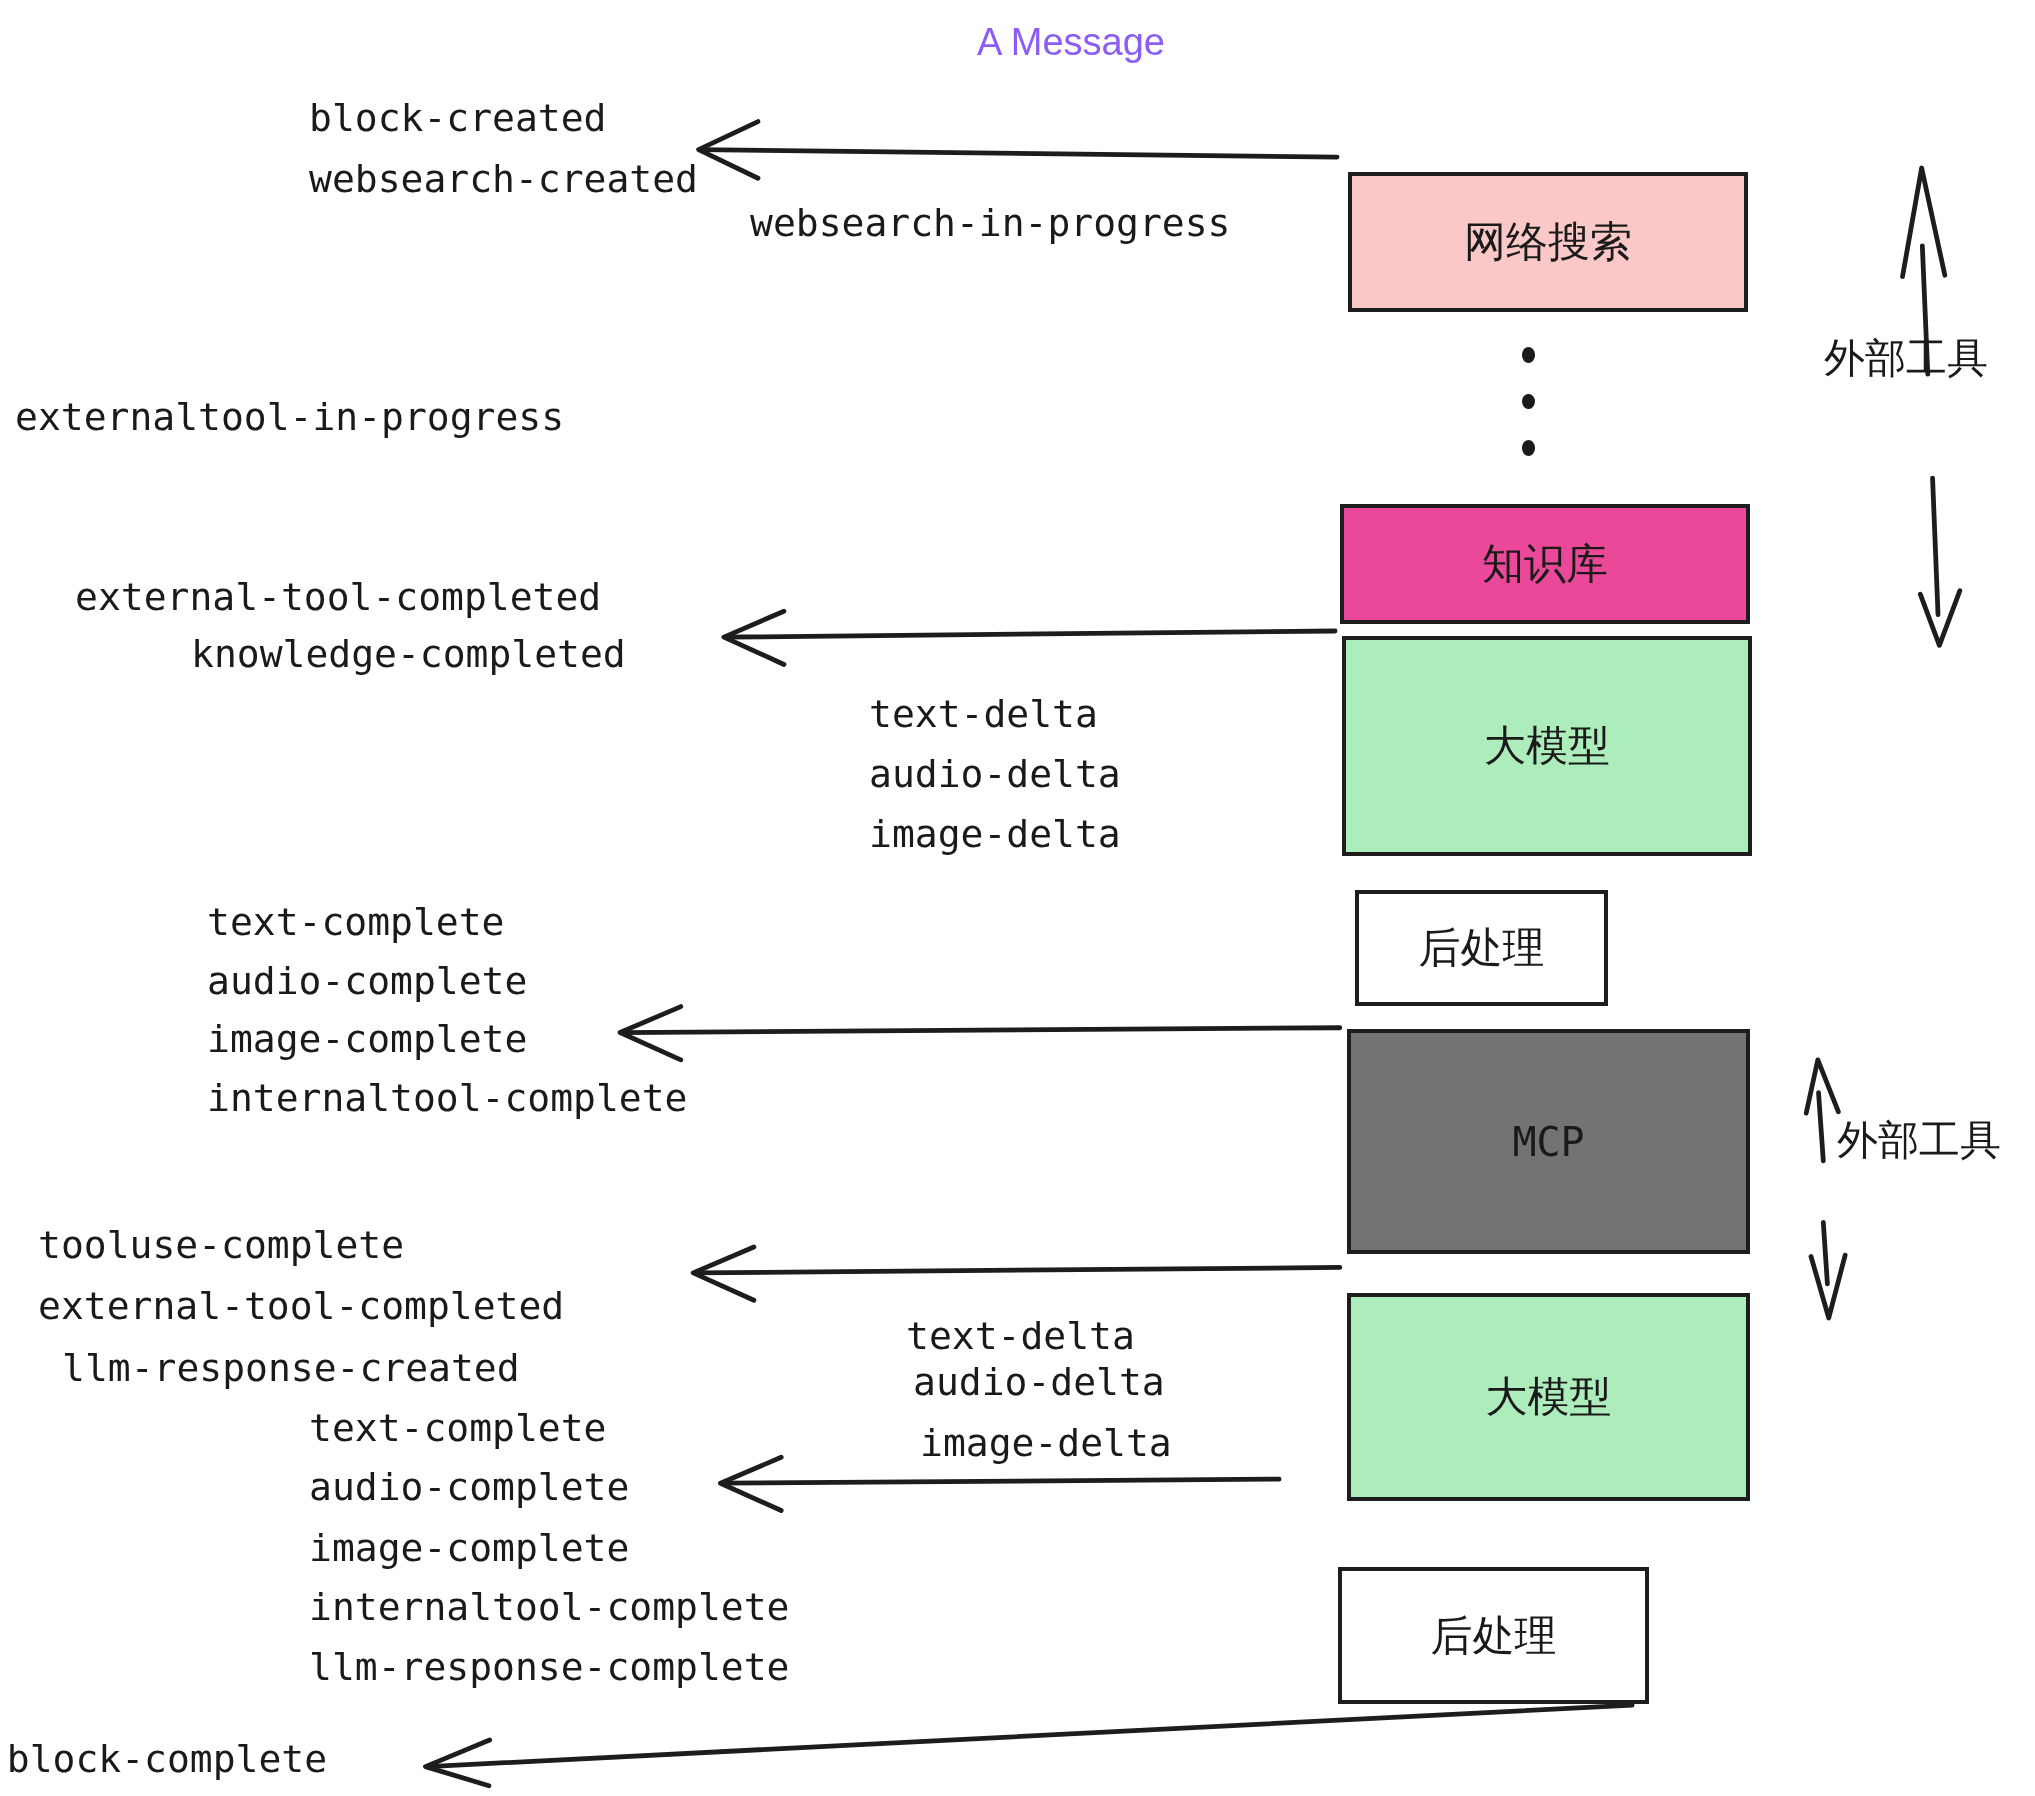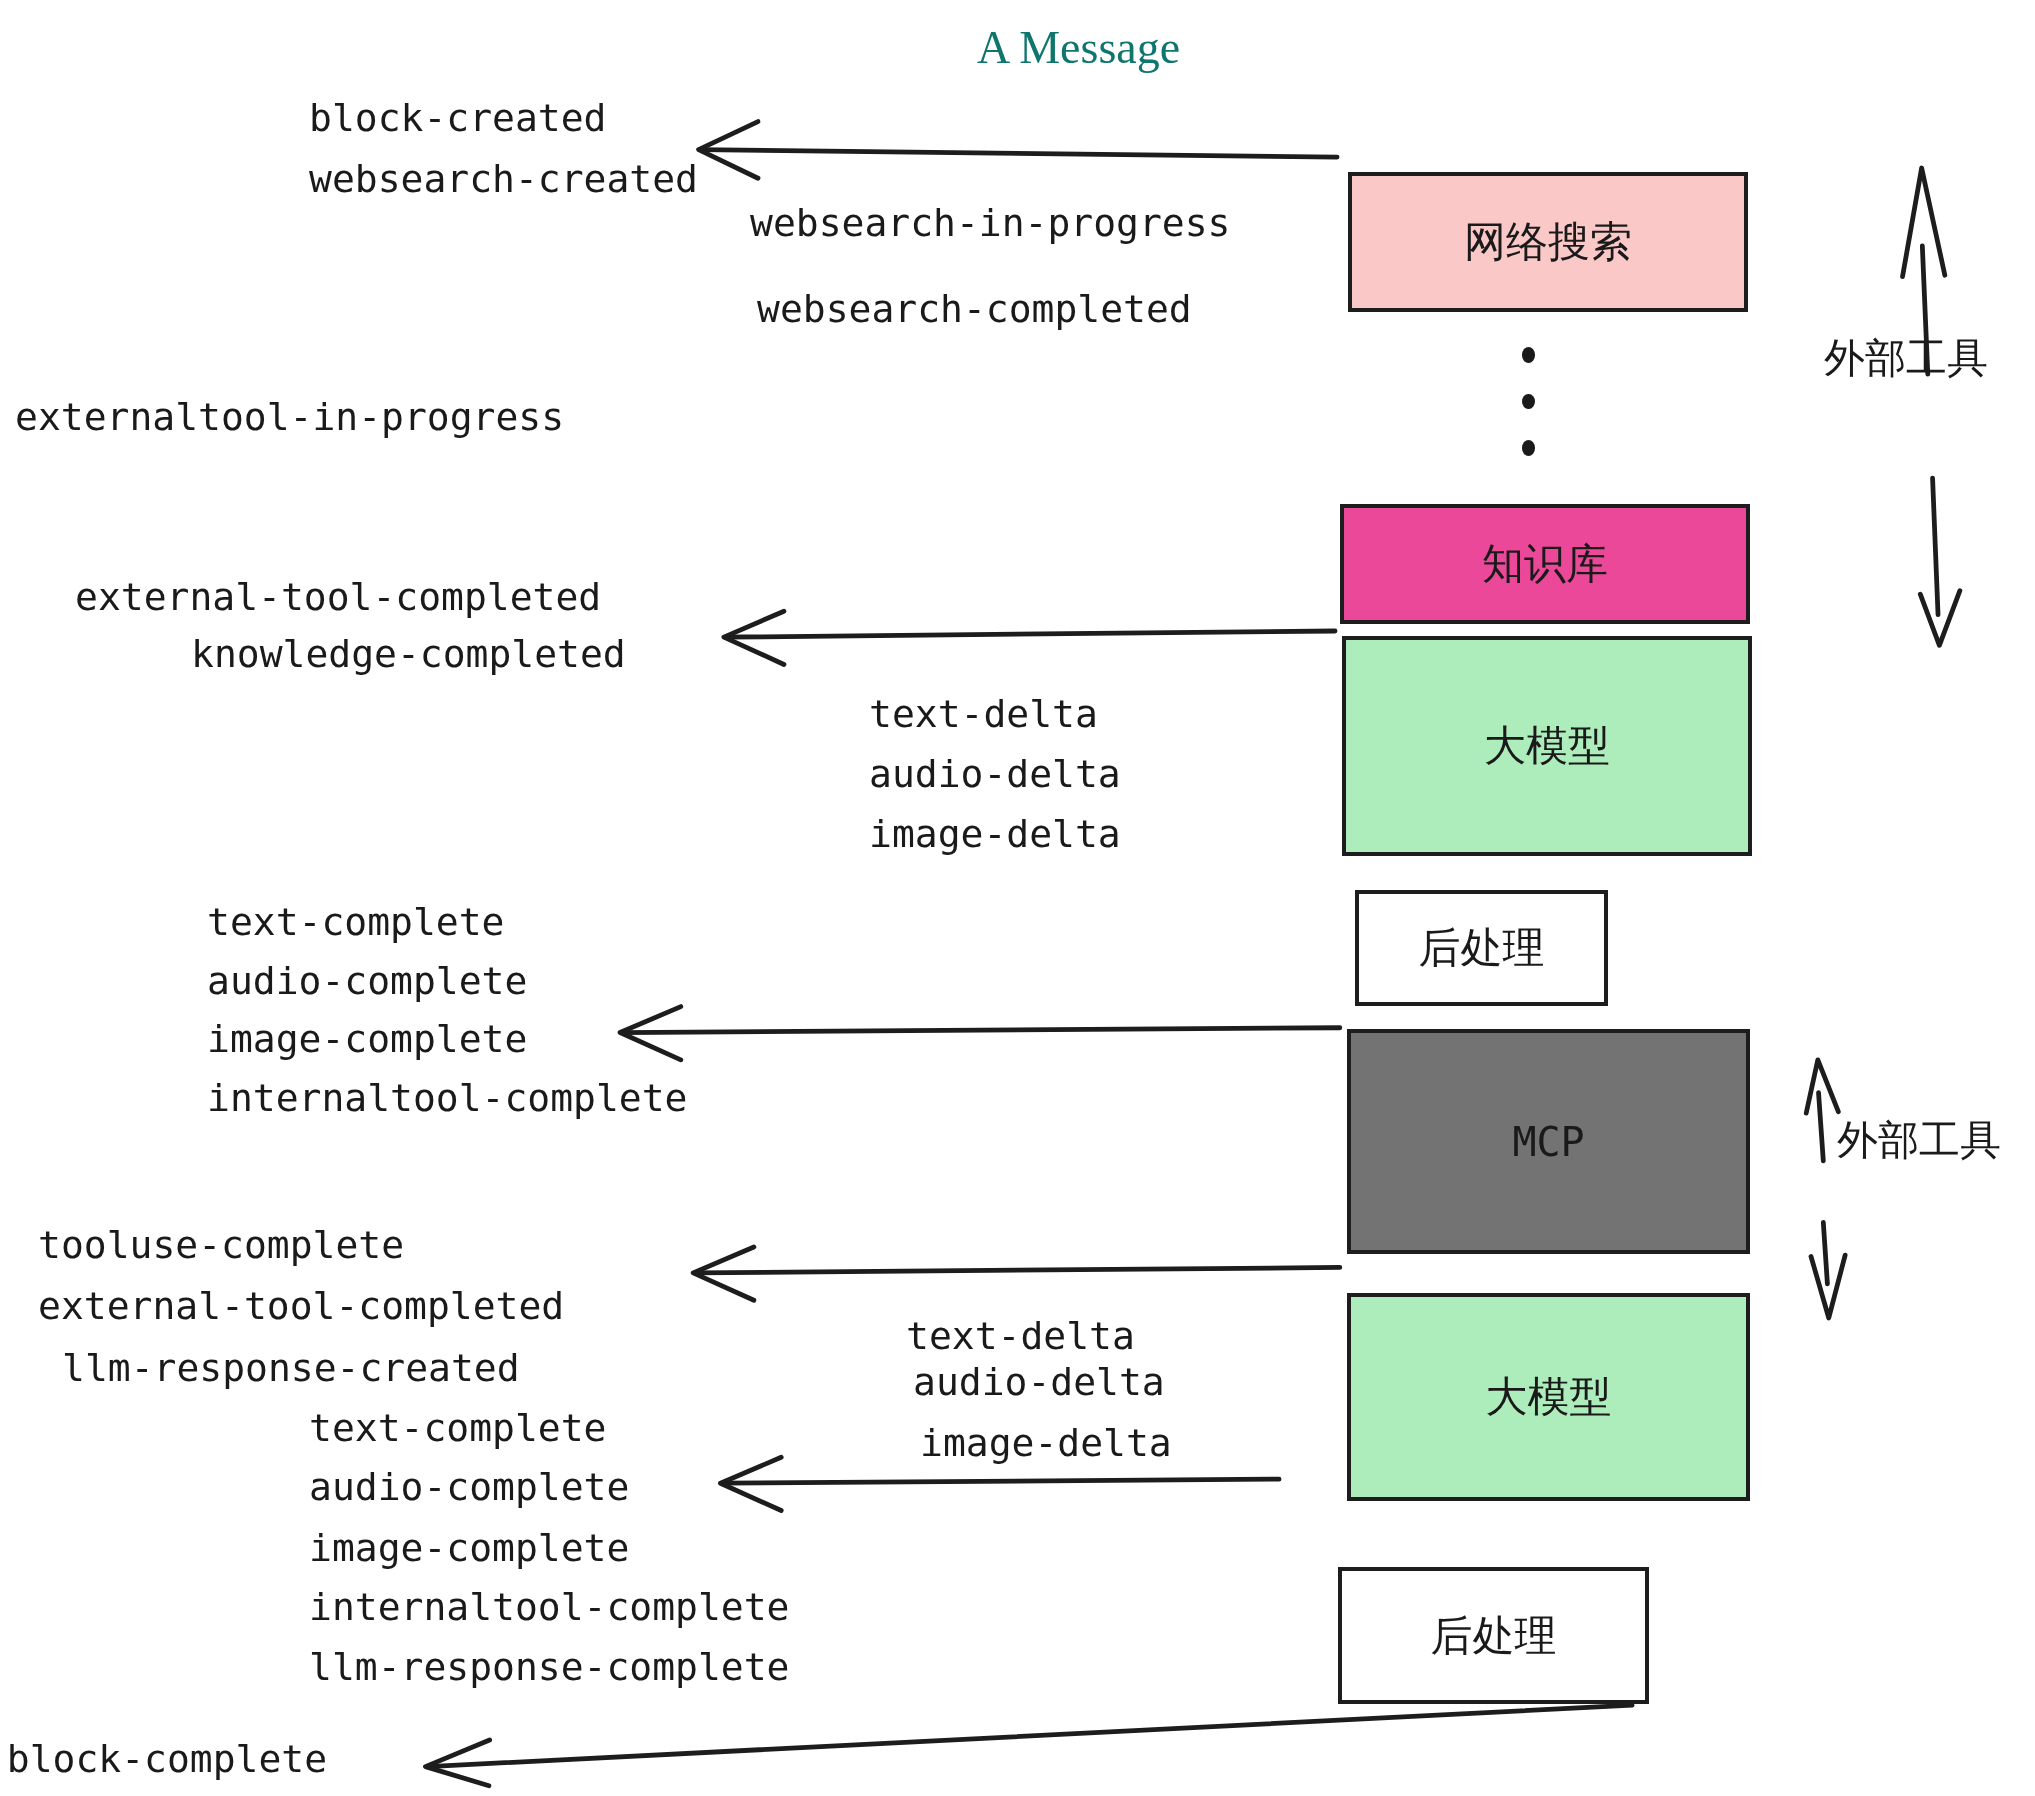--- a/index.html
+++ b/index.html
@@ -19,23 +19,23 @@
     position: absolute;
     font-family: "DejaVu Sans Mono", "Liberation Mono", monospace;
     font-size: 38px;
     line-height: 1;
     color: #1a1a1a;
     white-space: nowrap;
     letter-spacing: 0px;
   }
   .title {
     position: absolute;
-    font-family: Liberation Serif, serif;
-    font-size: 46px;
-    color: #0f766e;
+    font-family: Liberation Sans, sans-serif;
+    font-size: 38px;
+    color: #8b5cf6;
     white-space: nowrap;
   }
   .box {
     position: absolute;
     box-sizing: border-box;
     border: 4.1px solid #1d1d1d;
     display: flex;
     align-items: center;
     justify-content: center;
     color: #1a1a1a;
@@ -174,21 +174,20 @@
   <div class="vlabel" style="left:1824px; top:338px;">外部工具</div>
 
   <div class="vlabel" style="left:1837px; top:1120px;">外部工具</div>
 
   <div class="label" style="left:309px; top:99px;">block-created</div>
 
   <div class="label" style="left:309px; top:160px;">websearch-created</div>
 
   <div class="label" style="left:750px; top:204px;">websearch-in-progress</div>
 
-  <div class="label" style="left:757px; top:290px;">websearch-completed</div>
 
   <div class="label" style="left:15px; top:398px;">externaltool-in-progress</div>
 
 
   <div class="label" style="left:75px; top:578px;">external-tool-completed</div>
 
   <div class="label" style="left:191px; top:635px;">knowledge-completed</div>
 
   <div class="label" style="left:869px; top:695px;">text-delta</div>
 

